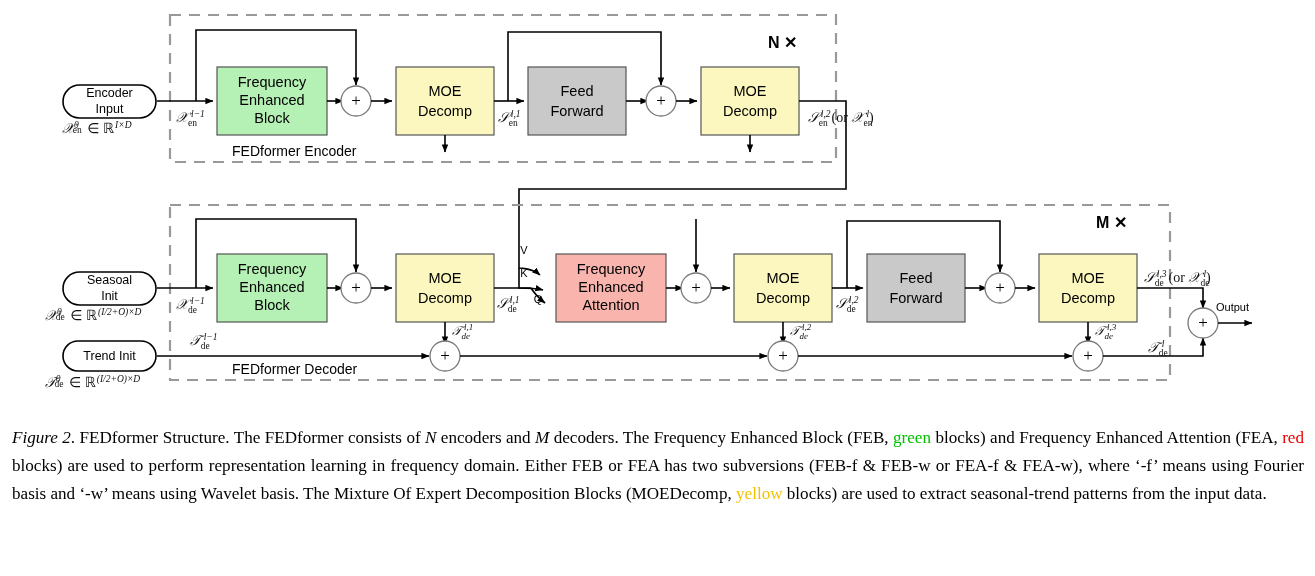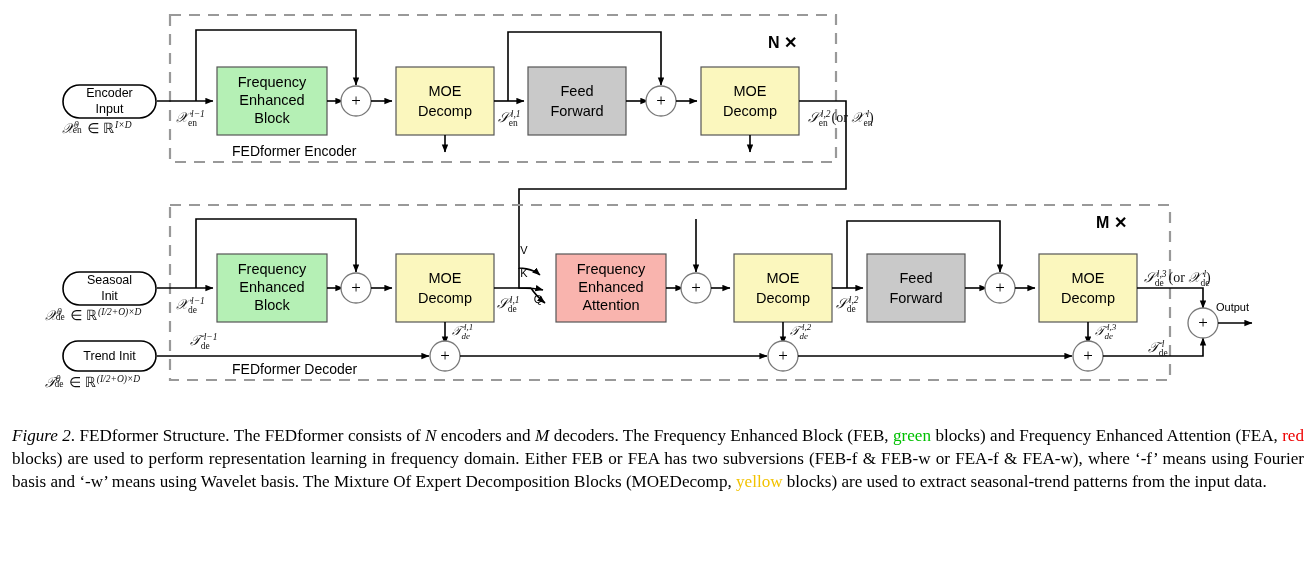--- a/index.html
+++ b/index.html
@@ -13,21 +13,21 @@
   .rep-label{font-family:"Liberation Sans",sans-serif;font-size:16px;font-weight:600;fill:#000;}
   .vkq{font-family:"Liberation Sans",sans-serif;font-size:11px;fill:#000;text-anchor:middle;}
   .out-label{font-family:"Liberation Sans",sans-serif;font-size:11px;fill:#000;}
   .plus{font-family:"Liberation Serif",serif;font-size:17px;fill:#000;text-anchor:middle;dominant-baseline:middle;}
   .mathv{font-family:"Liberation Serif",serif;font-style:italic;font-size:14px;fill:#111;}
   .mathv .sub{font-size:9.5px;font-style:normal;}
   .mathv .sup{font-size:9.5px;}
   .mathsm{font-family:"Liberation Serif",serif;font-style:italic;font-size:12.5px;fill:#111;}
 
   .caption{position:absolute;left:12px;top:424px;width:1292px;
-    font-family:"Liberation Serif",serif;font-size:17.1px;line-height:23px;color:#000;
+    font-family:"Liberation Serif",serif;font-size:17.1px;line-height:28px;color:#000;
     text-align:justify;text-justify:inter-word;}
   .caption i{font-style:italic;}
   .cap-green{color:#00c000;}
   .cap-red{color:#ee0000;}
   .cap-yellow{color:#f2c200;}
   .mi{font-style:italic;font-family:"Liberation Serif",serif;}
 </style>
 </head>
 <body>
 

